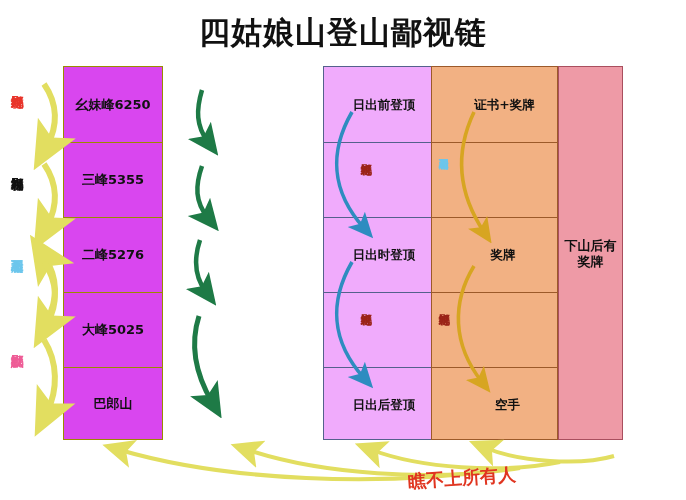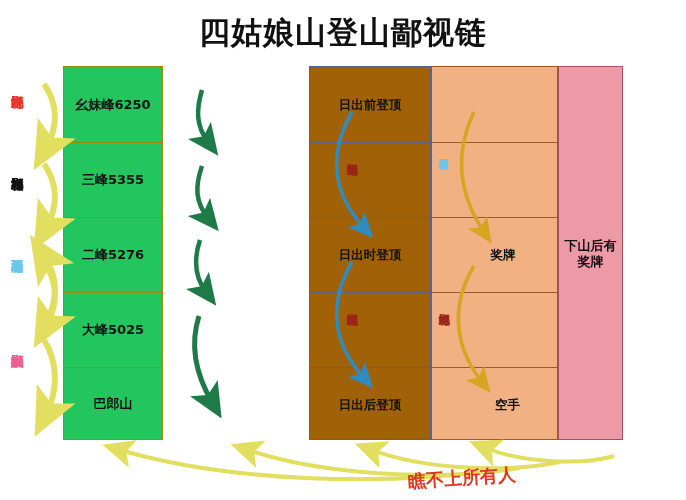--- a/index.html
+++ b/index.html
@@ -23,24 +23,24 @@
 
   
   .grid{
     position:absolute;left:63px;top:66px;
     width:560px;height:374px;
     box-sizing:border-box;
   }
   .col{
     position:absolute;top:0;height:374px;box-sizing:border-box;
   }
-  .col.c1{left:0;width:100px;background:#22c55e;border:1px solid #9a8b00;}
+  .col.c1{left:0;width:100px;background:#d946ef;border:1px solid #9a8b00;}
   .col.c2{left:100px;width:146px;background:#7DC martial;}
   .col.c2{left:100px;width:146px;background:#7CC94A;border:1px solid #4e7a2a;}
-  .col.c3{left:246px;width:122px;background:#a16207;border:1px solid #54618c;}
+  .col.c3{left:260px;width:122px;background:#f0abfc;border:1px solid #54618c;}
   .col.c4{left:368px;width:127px;background:#F2B183;border:1px solid #9c5a2a;}
   .col.c5{left:495px;width:65px;background:#EE9AA6;border:1px solid #a94f5e;}
 
   .cell{
     position:absolute;left:0;right:0;
     display:flex;align-items:center;justify-content:center;
     box-sizing:border-box;
     font-size:12.5px;font-weight:bold;color:#111111;
     text-align:center;
     line-height:1.2;
@@ -140,20 +140,21 @@
       <div class="cell b2">日出时登顶</div>
       <div class="rowline" style="top:225px;"></div>
       <div class="rowline" style="top:300px;"></div>
       <div class="cell b3">日出后登顶</div>
 
       <div class="vlabel lbl-darkred" style="left:36px;top:88px;">绝对鄙视</div>
       <div class="vlabel lbl-darkred" style="left:36px;top:238px;">绝对鄙视</div>
     </div>
 
     <div class="col c4">
+      <div class="cell b1" style="padding-left:20px;">证书+奖牌</div>
       <div class="rowline" style="top:75px;"></div>
       <div class="rowline" style="top:150px;"></div>
       <div class="cell b2" style="padding-left:17px;">奖牌</div>
       <div class="rowline" style="top:225px;"></div>
       <div class="rowline" style="top:300px;"></div>
       <div class="cell b3" style="padding-left:26px;">空手</div>
 
       <div class="vlabel lbl-ltblue small" style="left:6px;top:84px;">互相看不起</div>
       <div class="vlabel lbl-darkred" style="left:6px;top:238px;">绝对鄙视</div>
     </div>

